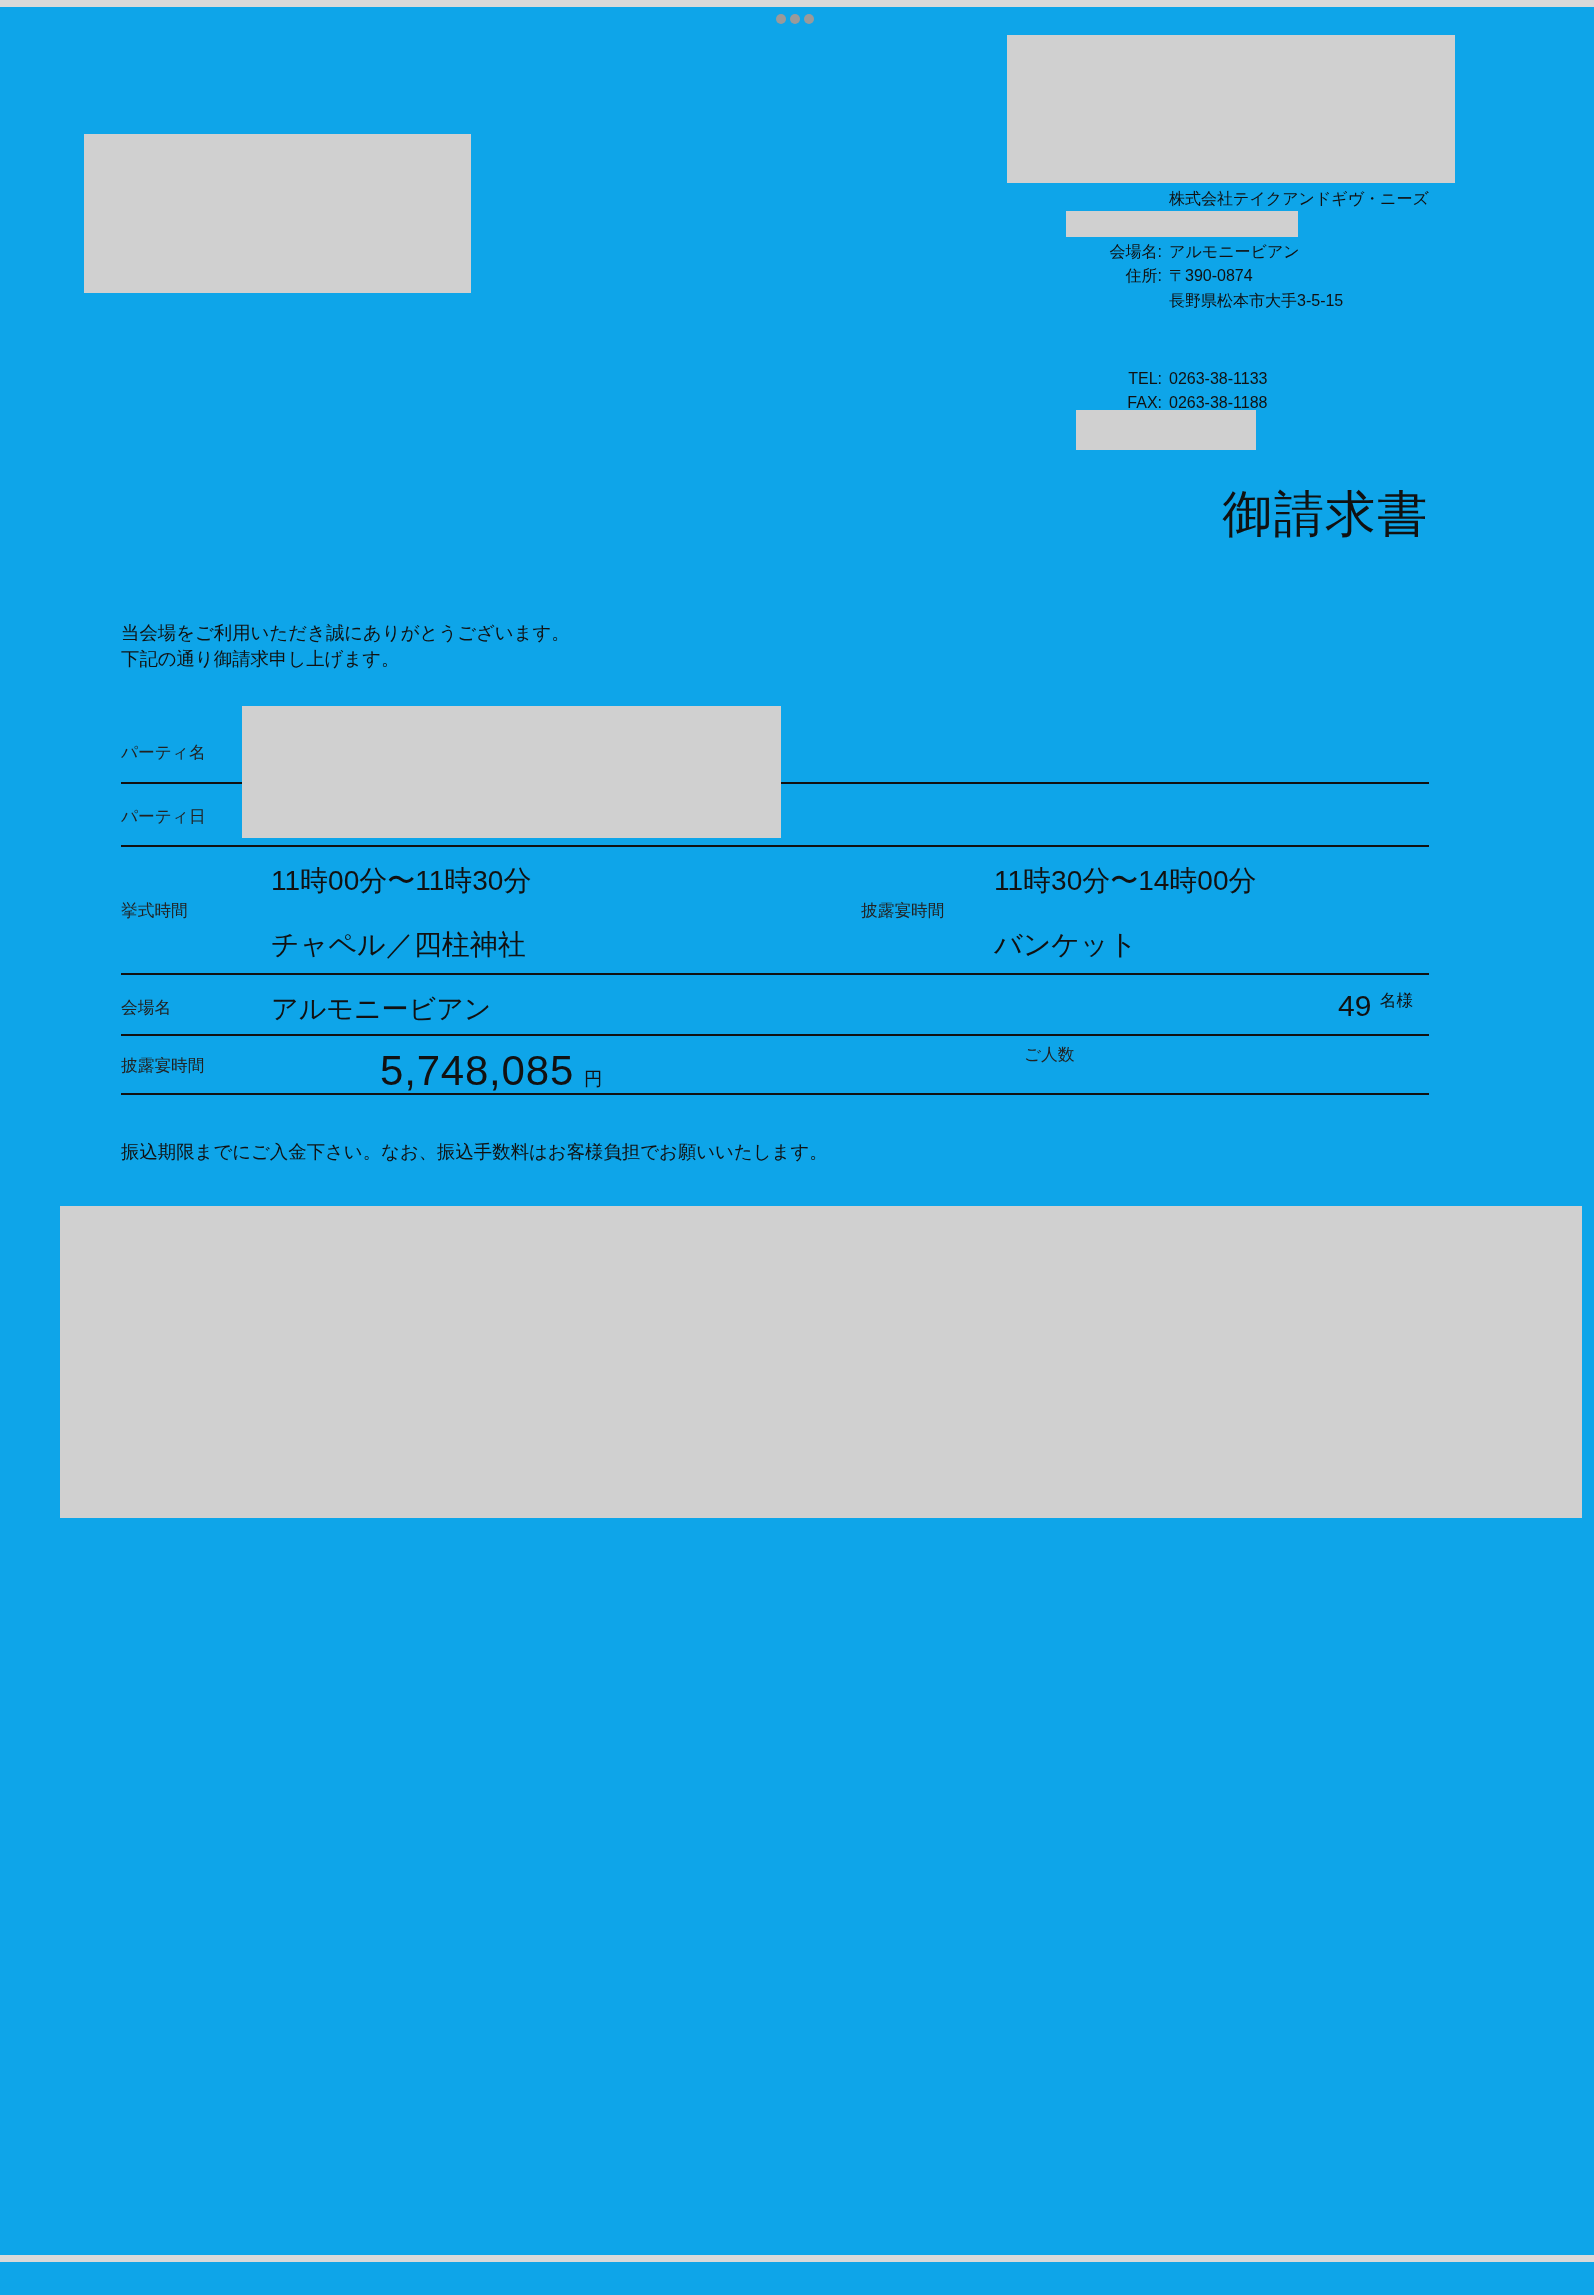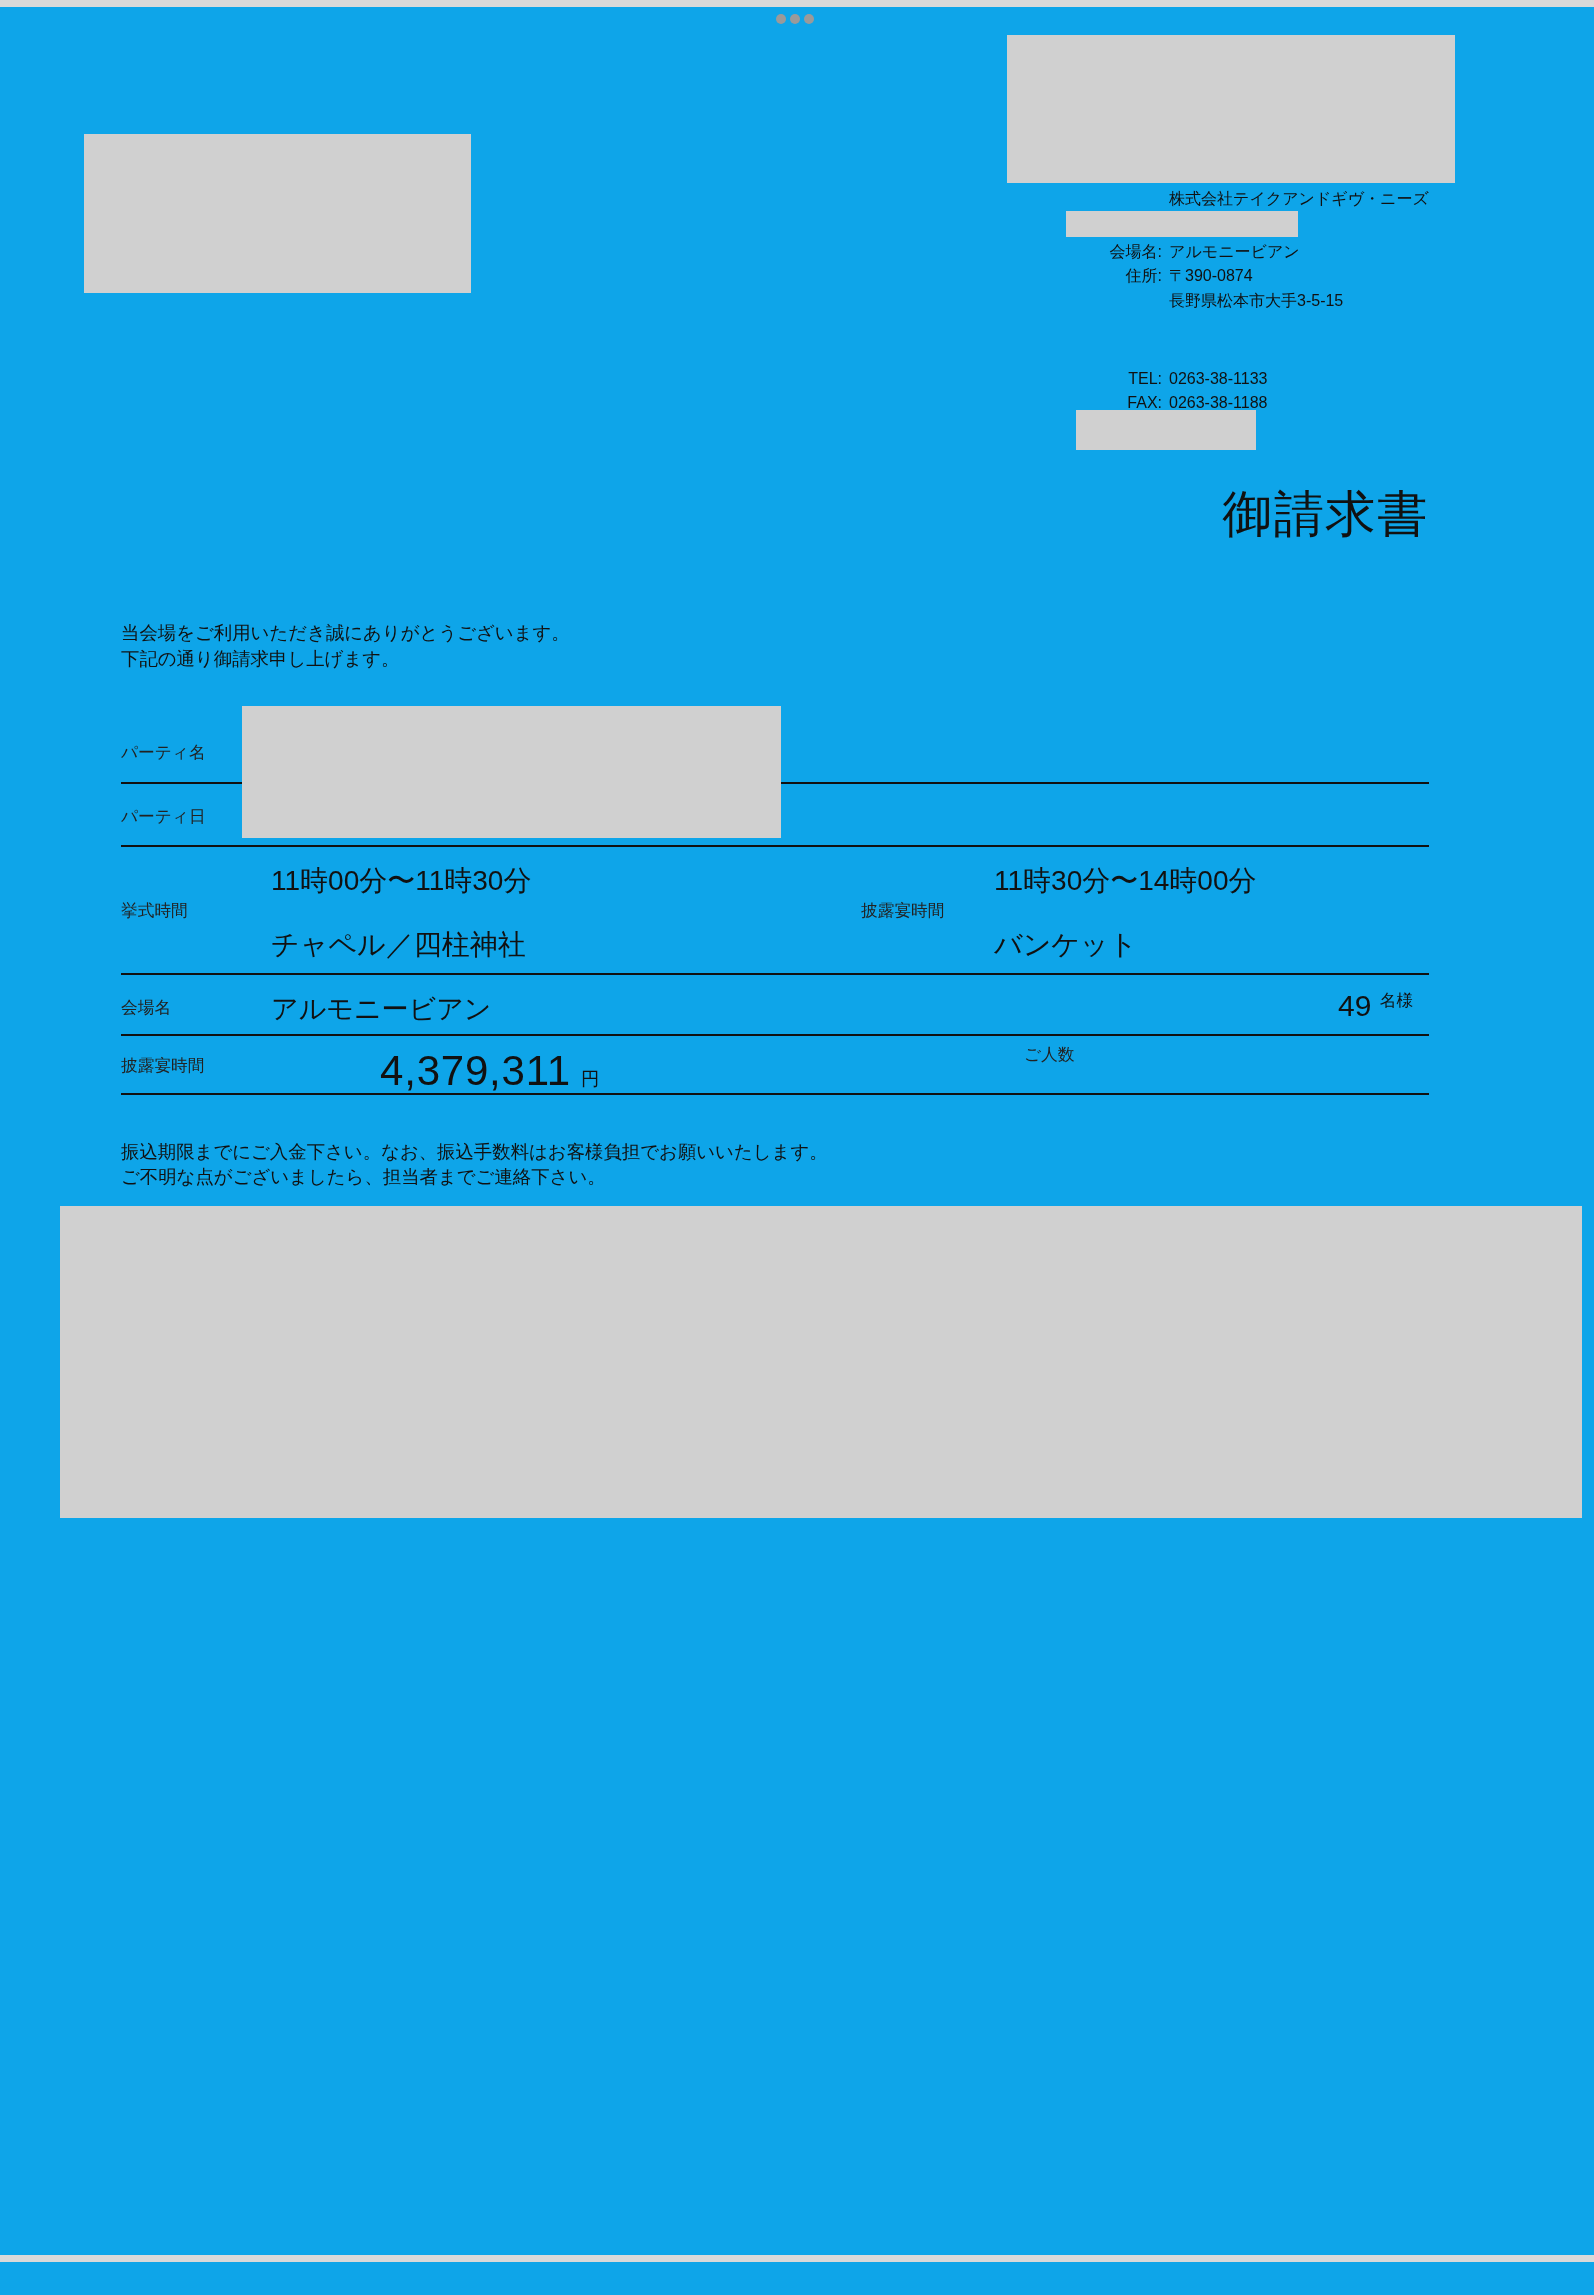--- a/index.html
+++ b/index.html
@@ -103,25 +103,24 @@
   <div class="fvalue" style="left:994px;top:862px;">11時30分〜14時00分</div>
   <div class="fvalue" style="left:994px;top:926px;">バンケット</div>
   <div class="fvalue-sm" style="left:271px;top:991px;">アルモニービアン</div>
 
   <div class="guests">
     <span class="guests-num">49</span>
     <span class="guests-unit">名様</span>
   </div>
 
   <div class="amount">
-    <span class="amount-num">4,379,311</span>
+    <span class="amount-num">5,748,085</span>
     <span class="amount-unit">円</span>
   </div>
 
   <div class="para" style="top:1139px;font-size:18.4px;line-height:25px;">
     <div>振込期限までにご入金下さい。なお、振込手数料はお客様負担でお願いいたします。</div>
-    <div>ご不明な点がございましたら、担当者までご連絡下さい。</div>
   </div>
 
   <div class="redaction" style="left:60px;top:1206px;width:1522px;height:312px;"></div>
 
 </div>
 
 
 </body></html>

